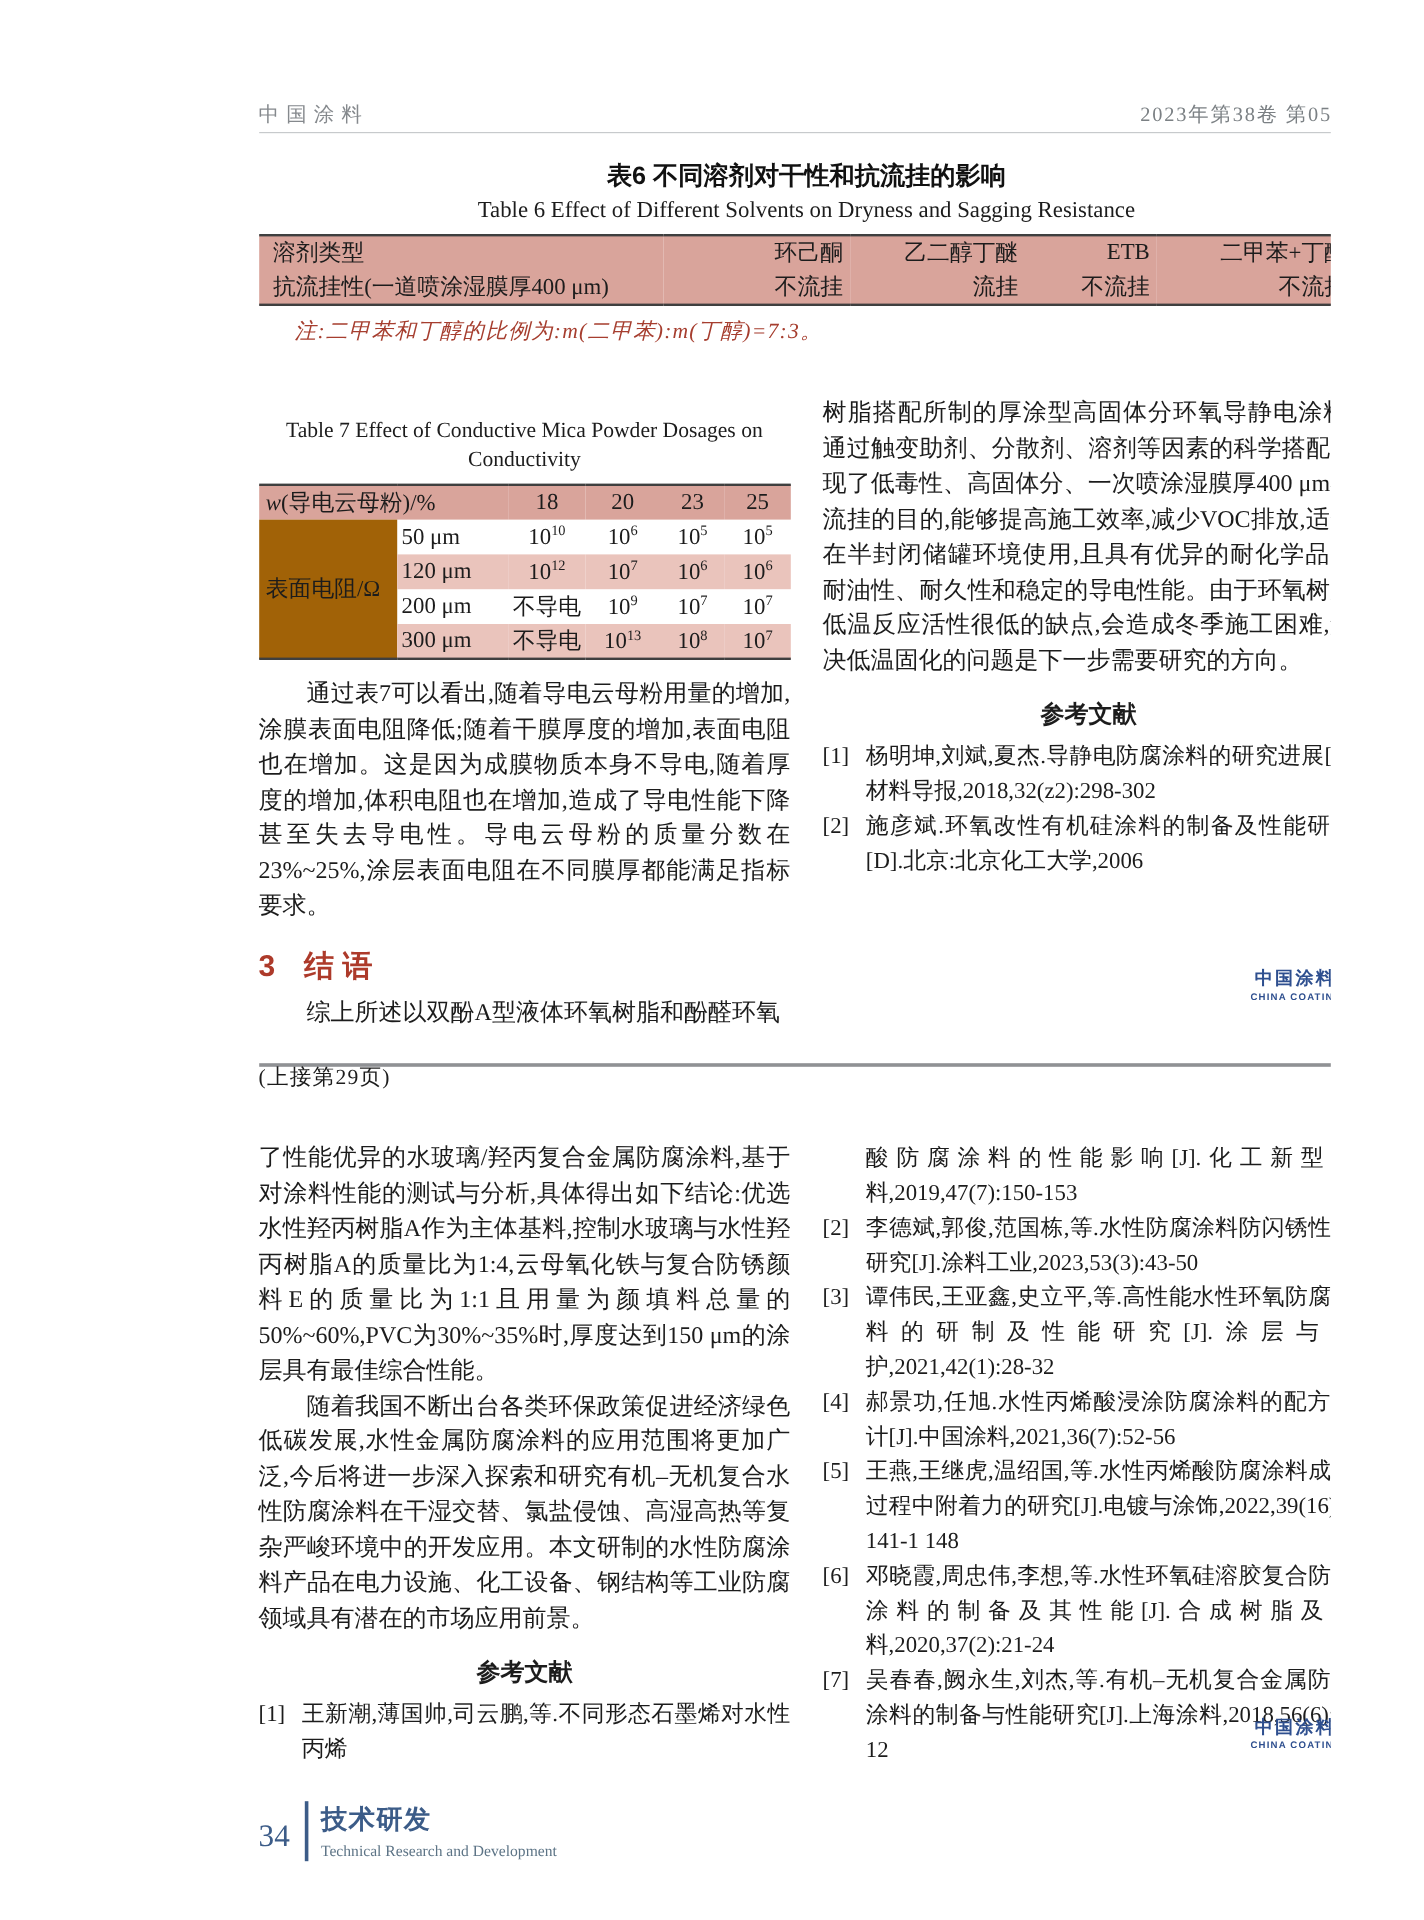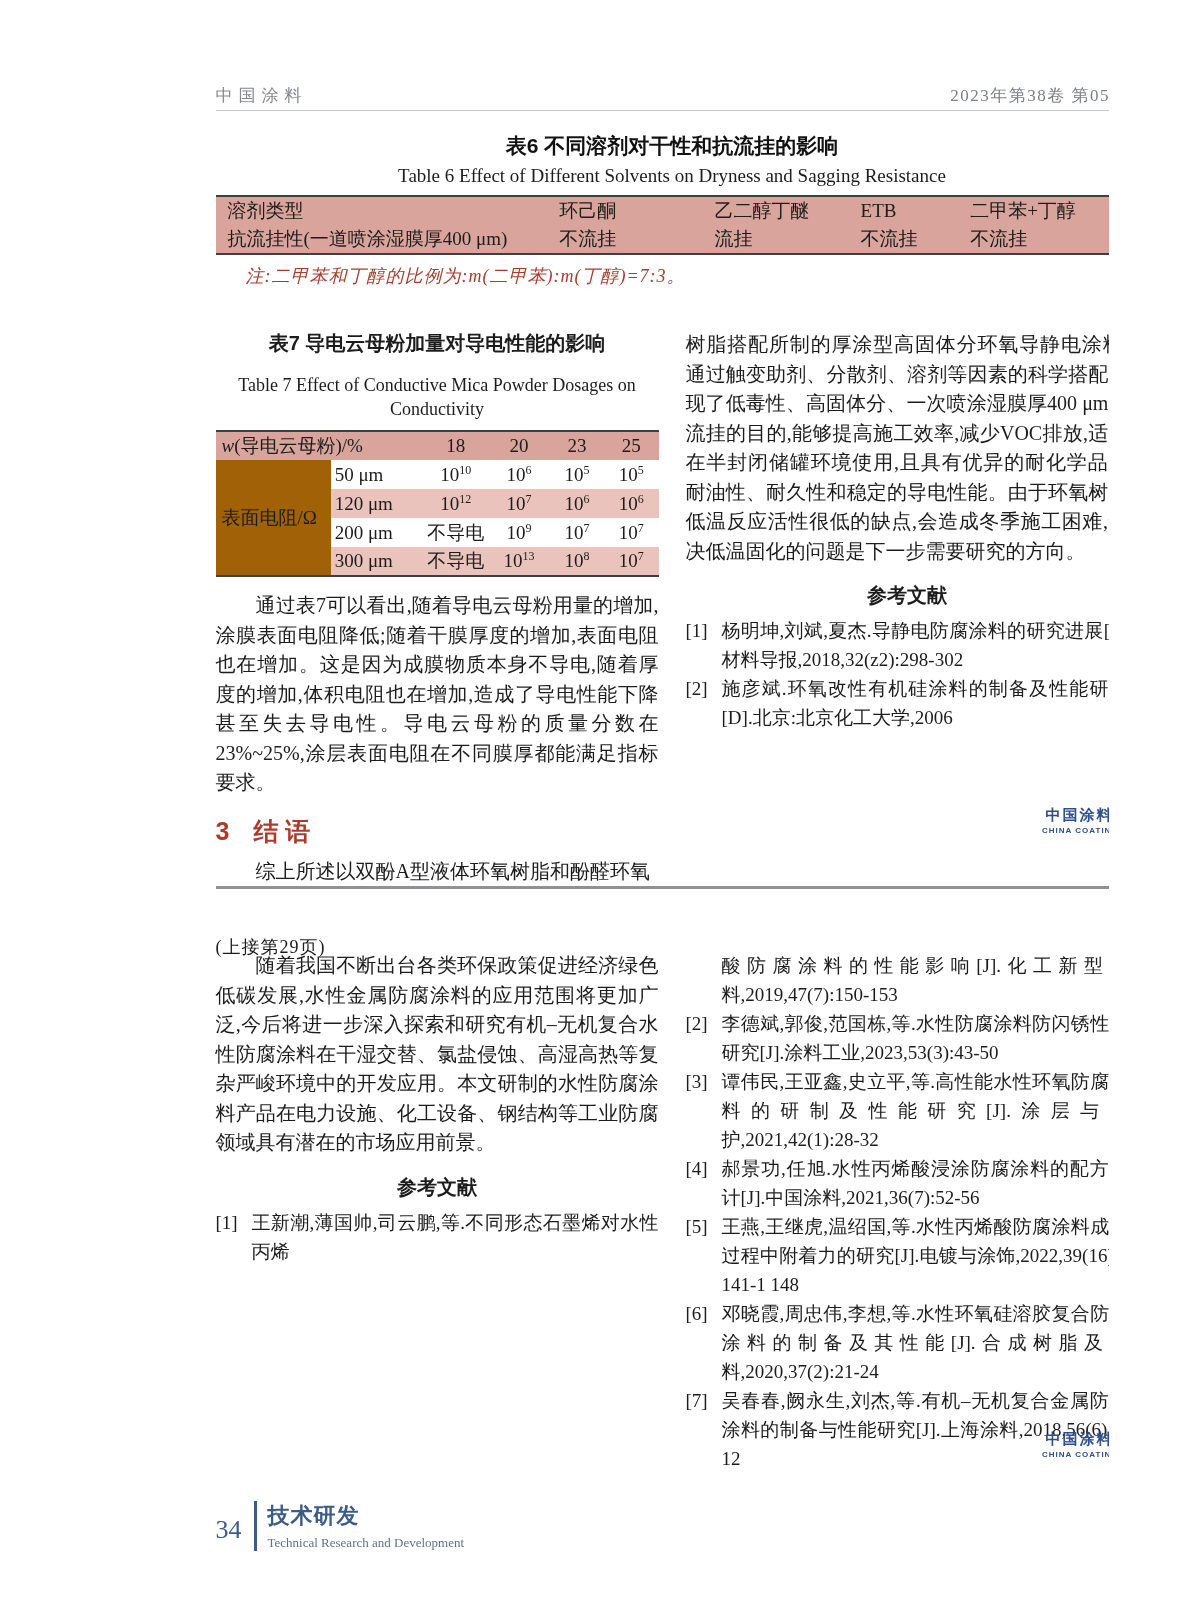--- a/index.html
+++ b/index.html
@@ -21,21 +21,21 @@
   
   .header{position:absolute;left:137px;top:84px;width:913px;display:flex;justify-content:space-between;align-items:baseline;}
   .header-left{font-size:17px;color:#85898d;letter-spacing:6px;}
   .header-right{font-size:17px;color:#7b8084;letter-spacing:1.5px;}
   .header-rule{position:absolute;left:137px;top:110px;width:913px;height:1px;background:#c7cacc;}
   
   .t6-block{position:absolute;left:137px;top:132px;width:913px;}
   .tbl-title-cn{text-align:center;font-weight:bold;font-size:21px;font-family:"Liberation Sans","DejaVu Sans",sans-serif;color:#111;}
   .tbl-title-en{text-align:center;font-weight:normal;font-size:19px;margin-top:5px;font-family:"Liberation Serif","DejaVu Serif",serif;}
   table.t6{width:100%;border-collapse:collapse;margin-top:8px;border-top:2px solid var(--rule-dark);border-bottom:2px solid var(--rule-dark);table-layout:fixed;}
-  .t6 th,.t6 td{font-size:19px;font-weight:normal;height:28px;text-align:left;padding:1px 6px;}
+  .t6 th,.t6 td{font-size:19px;font-weight:normal;height:28px;text-align:right;padding:1px 6px;}
   .t6 .cell-left{text-align:left;padding-left:12px;}
   .shaded-dark{background:var(--pink-dark);}
   .shaded-light td{background:var(--pink-light);}
   .t6-note{margin-top:9px;padding-left:30px;color:var(--note-red);font-size:18px;font-style:italic;letter-spacing:1px;}
   
   .col{position:absolute;width:443px;}
   .col-left-mid{left:137px;top:330px;}
   .col-right-mid{left:607px;top:330px;}
   .t7-title-cn{text-align:center;font-weight:bold;font-size:20px;font-family:"Liberation Sans","DejaVu Sans",sans-serif;}
   .t7-title-en{text-align:center;font-weight:normal;font-size:18px;line-height:24px;margin-top:16px;}
@@ -58,21 +58,21 @@
   .ref-cont{padding-left:36px;font-size:19px;line-height:29px;text-align:justify;}
   
   .logo{position:absolute;width:94px;text-align:center;color:var(--logo-blue);font-family:"Liberation Sans","DejaVu Sans",sans-serif;}
   .logo-cn{font-size:15px;font-weight:bold;letter-spacing:2px;white-space:nowrap;}
   .logo-reg{font-size:8px;vertical-align:super;}
   .logo-en{font-size:8px;font-weight:bold;letter-spacing:1px;margin-top:1px;}
   .logo-1{left:958px;top:806px;}
   .logo-2{left:958px;top:1430px;}
   
   .divider{position:absolute;left:137px;top:886px;width:913px;height:3px;background:#8f9194;}
-  .cont-note{position:absolute;left:137px;top:935px;font-size:18px;letter-spacing:1px;}
+  .cont-note{position:absolute;left:137px;top:885px;font-size:18px;letter-spacing:1px;}
   .col-left-low{left:137px;top:951px;}
   .col-right-low{left:607px;top:951px;}
   
   .footer{position:absolute;left:137px;top:1501px;display:flex;align-items:stretch;}
   .footer-num{font-size:26px;color:var(--footer-blue);align-self:flex-end;padding-bottom:6px;}
   .footer-bar{width:3px;background:var(--footer-blue);margin-left:12px;margin-right:11px;}
   .footer-cn{font-size:22px;font-weight:bold;color:var(--footer-blue);font-family:"Liberation Sans","DejaVu Sans",sans-serif;letter-spacing:1px;}
   .footer-en{font-size:13px;color:#5d7486;margin-top:4px;}
 </style>
 </head>
@@ -113,21 +113,20 @@
             <td>流挂</td>
             <td>不流挂</td>
             <td>不流挂</td>
           </tr>
         </tbody>
     </table>
     <div class="t6-note">注:二甲苯和丁醇的比例为:m(二甲苯):m(丁醇)=7:3。</div>
   </div>
 
   <div class="col col-left-mid">
-    <div class="t7-title-cn">表7 导电云母粉加量对导电性能的影响</div>
     <div class="t7-title-en">Table 7 Effect of Conductive Mica Powder Dosages on Conductivity</div>
     <table class="t7">
       <colgroup>
         <col style="width:26%">
           <col style="width:21%">
           <col style="width:14.5%">
           <col style="width:14%">
           <col style="width:12.25%">
           <col style="width:12.25%">
       </colgroup>
@@ -196,20 +195,21 @@
 
   <div class="logo logo-1">
     <div class="logo-cn"><span>中国涂料</span><span class="logo-reg">®</span></div>
     <div class="logo-en">CHINA COATINGS</div>
   </div>
 
   <div class="divider"></div>
   <div class="cont-note">(上接第29页)</div>
 
   <div class="col col-left-low">
+    <p class="para">了性能优异的水玻璃/羟丙复合金属防腐涂料,基于对涂料性能的测试与分析,具体得出如下结论:优选水性羟丙树脂A作为主体基料,控制水玻璃与水性羟丙树脂A的质量比为1:4,云母氧化铁与复合防锈颜料E的质量比为1:1且用量为颜填料总量的50%~60%,PVC为30%~35%时,厚度达到150 μm的涂层具有最佳综合性能。</p>
     <p class="para indent">随着我国不断出台各类环保政策促进经济绿色低碳发展,水性金属防腐涂料的应用范围将更加广泛,今后将进一步深入探索和研究有机–无机复合水性防腐涂料在干湿交替、氯盐侵蚀、高湿高热等复杂严峻环境中的开发应用。本文研制的水性防腐涂料产品在电力设施、化工设备、钢结构等工业防腐领域具有潜在的市场应用前景。</p>
     <div class="refs-title">参考文献</div>
     <div>
         <div class="ref-item">
           <span class="ref-num">[1]</span>
           <span class="ref-text">王新潮,薄国帅,司云鹏,等.不同形态石墨烯对水性丙烯</span>
         </div>
       </div>
   </div>
 

